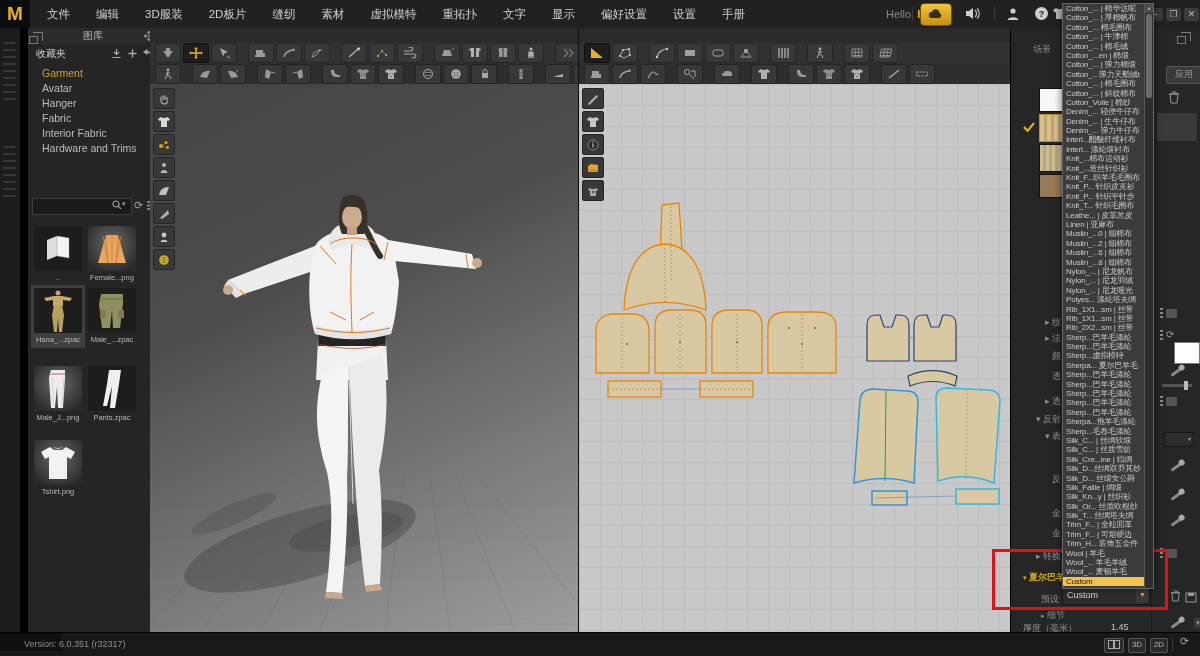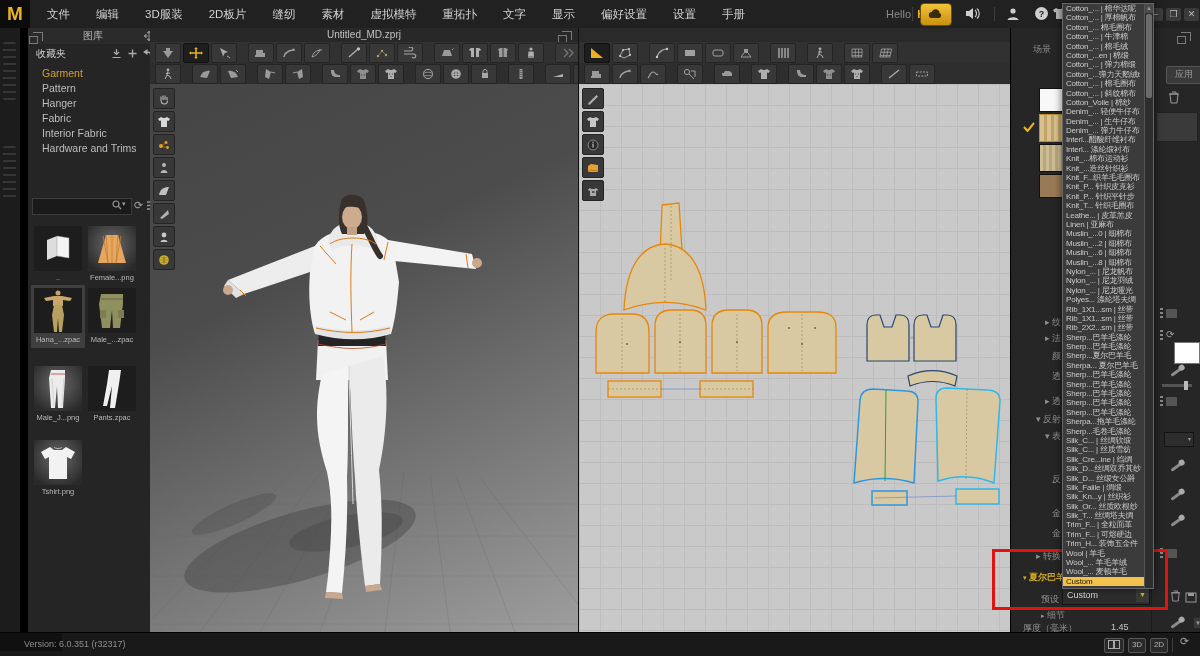--- a/index.html
+++ b/index.html
@@ -188,21 +188,21 @@
     <span class="mini abs" style="left:113px;top:1px">
       <svg width="12" height="10" viewBox="0 0 12 10">
           <path d="M10 8C10 4 7 3 4 3" stroke="#aaa" fill="none" stroke-width="1.3"></path>
       <path d="M5.5 0L1 3l4.5 3z" fill="#aaa"></path>
         </svg>
       </span>
   </div>
   <div id="lib-nav" class="abs">
 
   <div class="nav active">Garment</div>
-      <div class="nav">Pattern</div>
+      <div class="nav">Avatar</div>
       <div class="nav">Hanger</div>
       <div class="nav">Fabric</div>
       <div class="nav">Interior Fabric</div>
       <div class="nav">Hardware and Trims</div>
     </div>
   <div id="search-row" class="abs">
     <input id="search-input" value="" style="">
     <svg class="abs" style="left:80px;top:2px" width="10" height="10" viewBox="0 0 10 10">
       <circle cx="4" cy="4" r="3" fill="none" stroke="#999" stroke-width="1.2"></circle>
         <path d="M6.2 6.2L9 9" stroke="#999" stroke-width="1.2"></path>
@@ -276,24 +276,20 @@
       <svg width="40" height="40" viewBox="0 0 40 40">
           <path d="M12 4L3 9l4 7 4-2v22h18V14l4 2 4-7-9-5-4 3h-8z" fill="#f2f2f2"></path>
       <path d="M16 4c1 2 7 2 8 0" stroke="#bbb" fill="none"></path>
         </svg>
     </div>
       <div class="cap">Tshirt.png</div>
   </div>
 </div>
 
 <div id="w3d" class="abs vwin">
-  <div class="title">
-    <span>Untitled_MD.zprj</span>
-    <div class="popout" style="right:6px;top:3px"></div>
-  </div>
   <div class="tbar" style="top:14px">
     <div class="tb">
         <svg class="gi" viewBox="0 0 14 12">
           <path d="M7 11L2 4h10z" fill="#9a9a9a"></path>
           <path d="M5 1h4v3H5z" fill="#9a9a9a"></path>
         </svg>
       </div>
     <div class="tb active">
         <svg class="gi" viewBox="0 0 14 12">
           <path d="M7 1v10M2 6h10" stroke="#e8b222" stroke-width="1.5"></path>
@@ -911,21 +907,21 @@
       <div class="fi">Muslin_...8 | 细棉布</div>
       <div class="fi">Nylon_... | 尼龙帆布</div>
       <div class="fi">Nylon_... | 尼龙羽绒</div>
       <div class="fi">Nylon_... | 尼龙哑光</div>
       <div class="fi">Polyes... 涤纶塔夫绸</div>
       <div class="fi">Rib_1X1...sm | 丝带</div>
       <div class="fi">Rib_1X1...sm | 丝带</div>
       <div class="fi">Rib_2X2...sm | 丝带</div>
       <div class="fi">Sherp...巴羊毛涤纶</div>
       <div class="fi">Sherp...巴羊毛涤纶</div>
-      <div class="fi">Sherp...夏尔巴羊毛</div>
+      <div class="fi">Sherp...虚拟模特</div>
       <div class="fi">Sherpa... 夏尔巴羊毛</div>
       <div class="fi">Sherp...巴羊毛涤纶</div>
       <div class="fi">Sherp...巴羊毛涤纶</div>
       <div class="fi">Sherp...巴羊毛涤纶</div>
       <div class="fi">Sherp...巴羊毛涤纶</div>
       <div class="fi">Sherp...巴羊毛涤纶</div>
       <div class="fi">Sherpa...拖羊毛涤纶</div>
       <div class="fi">Sherp...毛卷毛涤纶</div>
       <div class="fi">Silk_C... | 丝绸软缎</div>
       <div class="fi">Silk_C... | 丝质雪纺</div>

